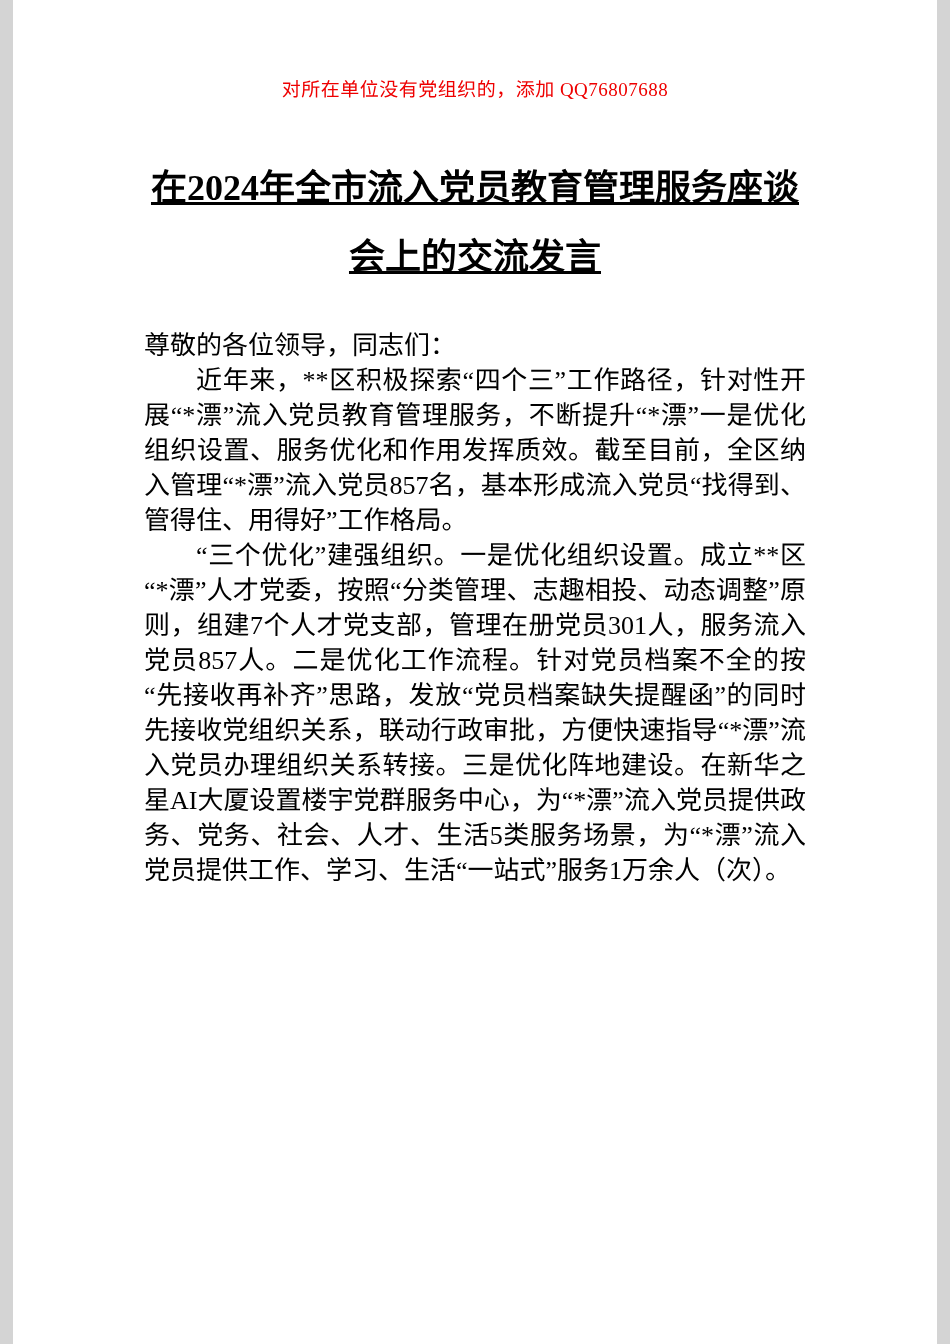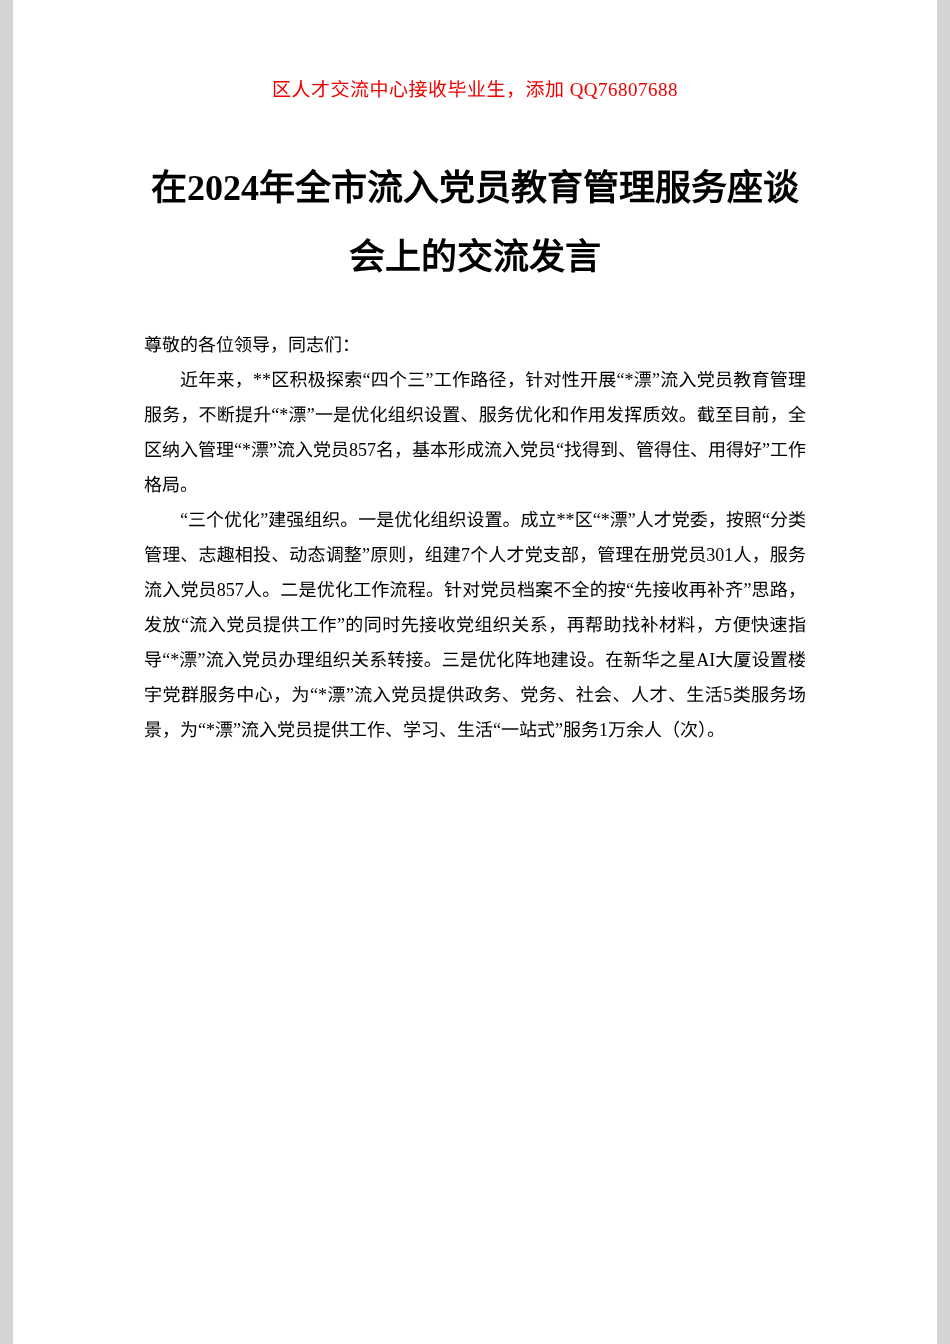--- a/index.html
+++ b/index.html
@@ -38,49 +38,50 @@
     letter-spacing:0.5px;
   }
   .title{
     width:662px;
     margin:52px auto 0;
     text-align:center;
     font-size:36px;
     line-height:69px;
     font-weight:700;
     color:var(--text);
+    text-decoration:underline;
   }
   .body-text{
     width:662px;
     margin:36px auto 0;
-    font-size:18px;
+    font-size:26px;
     line-height:35px;
     text-align:justify;
   }
   .body-text p{
     margin:0;
     padding:0;
   }
   .salutation{
     text-indent:0;
   }
   .para{
     text-indent:2em;
   }
 </style>
 </head>
 <body>
 
 <div class="canvas">
   <div class="page">
 
-    <div class="notice">区人才交流中心接收毕业生，添加 QQ76807688</div>
+    <div class="notice">对所在单位没有党组织的，添加 QQ76807688</div>
 
     <h1 class="title">在2024年全市流入党员教育管理服务座谈会上的交流发言</h1>
 
     <div class="body-text">
       <p class="salutation">尊敬的各位领导，同志们：</p>
       <p class="para">近年来，**区积极探索“四个三”工作路径，针对性开展“*漂”流入党员教育管理服务，不断提升“*漂”一是优化组织设置、服务优化和作用发挥质效。截至目前，全区纳入管理“*漂”流入党员857名，基本形成流入党员“找得到、管得住、用得好”工作格局。</p>
-      <p class="para">“三个优化”建强组织。一是优化组织设置。成立**区“*漂”人才党委，按照“分类管理、志趣相投、动态调整”原则，组建7个人才党支部，管理在册党员301人，服务流入党员857人。二是优化工作流程。针对党员档案不全的按“先接收再补齐”思路，发放“流入党员提供工作”的同时先接收党组织关系，再帮助找补材料，方便快速指导“*漂”流入党员办理组织关系转接。三是优化阵地建设。在新华之星AI大厦设置楼宇党群服务中心，为“*漂”流入党员提供政务、党务、社会、人才、生活5类服务场景，为“*漂”流入党员提供工作、学习、生活“一站式”服务1万余人（次）。</p>
+      <p class="para">“三个优化”建强组织。一是优化组织设置。成立**区“*漂”人才党委，按照“分类管理、志趣相投、动态调整”原则，组建7个人才党支部，管理在册党员301人，服务流入党员857人。二是优化工作流程。针对党员档案不全的按“先接收再补齐”思路，发放“党员档案缺失提醒函”的同时先接收党组织关系，联动行政审批，方便快速指导“*漂”流入党员办理组织关系转接。三是优化阵地建设。在新华之星AI大厦设置楼宇党群服务中心，为“*漂”流入党员提供政务、党务、社会、人才、生活5类服务场景，为“*漂”流入党员提供工作、学习、生活“一站式”服务1万余人（次）。</p>
     </div>
 
   </div>
 </div>
 
 </body></html>

